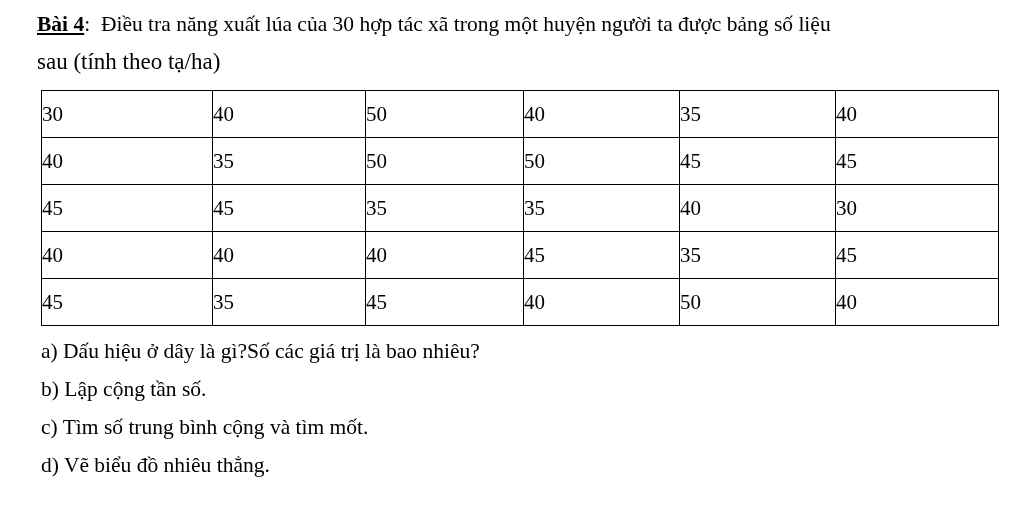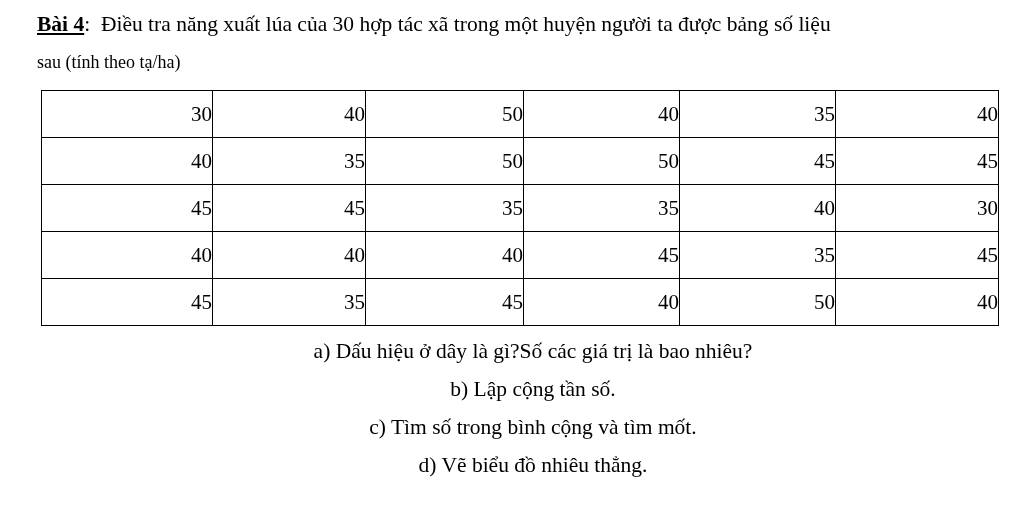--- a/index.html
+++ b/index.html
@@ -22,56 +22,55 @@
     padding: 0 18px;
     margin-left: 19px;
   }
   .intro {
     font-size: 21.5px;
     line-height: 36px;
     padding-top: 6px;
     white-space: nowrap;
   }
   .intro-line2 {
-    font-size: 18px;
+    font-size: 23px;
     line-height: 36px;
     padding-top: 2px;
   }
   .label-bold {
     font-weight: bold;
     text-decoration: underline;
   }
   table.data-table {
     border-collapse: collapse;
     width: 956px;
     margin-top: 10px;
     margin-left: 4px;
     table-layout: fixed;
   }
   table.data-table td {
     border: 1.5px solid #000000;
     height: 46px;
     font-size: 21px;
-    text-align: right;
+    text-align: left;
     padding: 0;
   }
   table.data-table tr td:nth-child(1) { width: 170px; }
   table.data-table tr td:nth-child(2) { width: 152px; }
   table.data-table tr td:nth-child(3) { width: 157px; }
   table.data-table tr td:nth-child(4) { width: 155px; }
   table.data-table tr td:nth-child(5) { width: 155px; }
   table.data-table tr td:nth-child(6) { width: 162px; }
   .questions {
     margin-top: 6px;
   }
   .question {
     font-size: 21.5px;
     line-height: 38px;
     padding-left: 4px;
-    text-align: center;
   }
 </style>
 </head>
 <body>
 
 <div class="page">
 
   <div class="intro">
     <span class="label-bold">Bài 4</span><span>:</span>&nbsp;&nbsp;<span>Điều tra năng xuất lúa của 30 hợp tác xã trong một huyện người ta được bảng số liệu</span>
   </div>
@@ -119,17 +118,17 @@
         <td>40</td>
         <td>50</td>
         <td>40</td>
       </tr>
     </tbody>
   </table>
 
   <div class="questions">
     <div class="question">a) Dấu hiệu ở dây là gì?Số các giá trị là bao nhiêu?</div>
     <div class="question">b) Lập cộng tần số.</div>
-    <div class="question">c) Tìm số trong bình cộng và tìm mốt.</div>
+    <div class="question">c) Tìm số trung bình cộng và tìm mốt.</div>
     <div class="question">d) Vẽ biểu đồ nhiêu thẳng.</div>
   </div>
 
 </div>
 
 </body></html>

